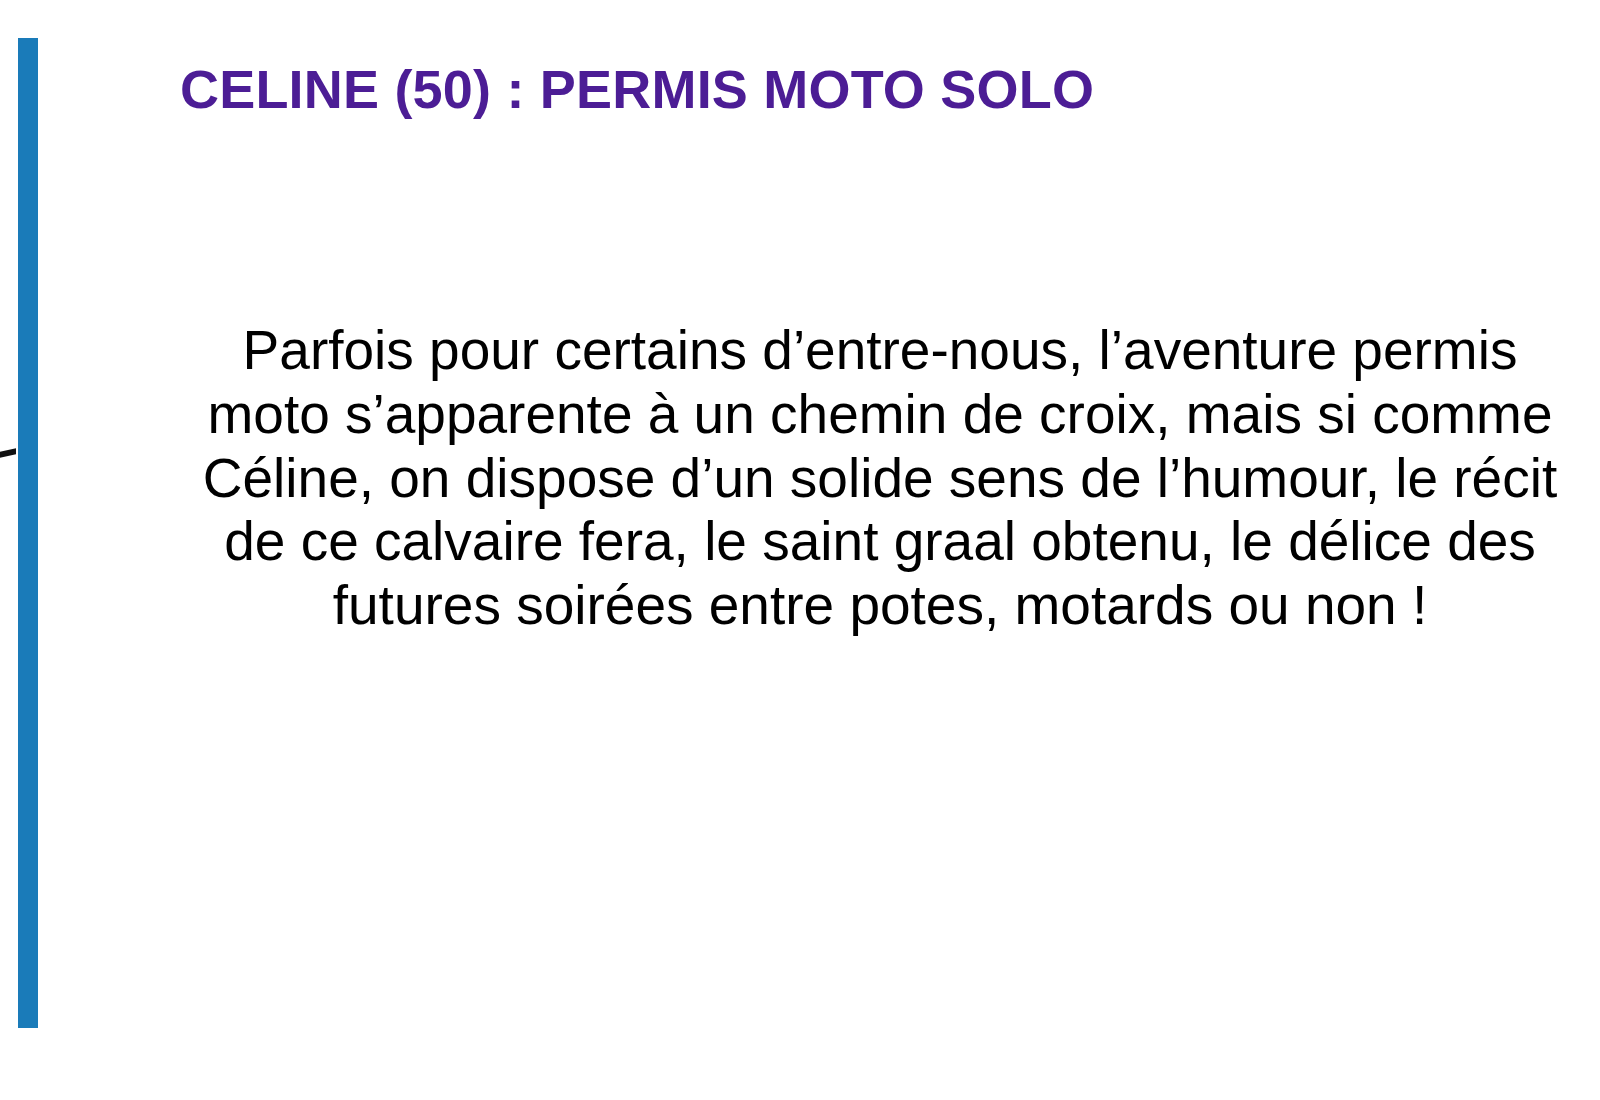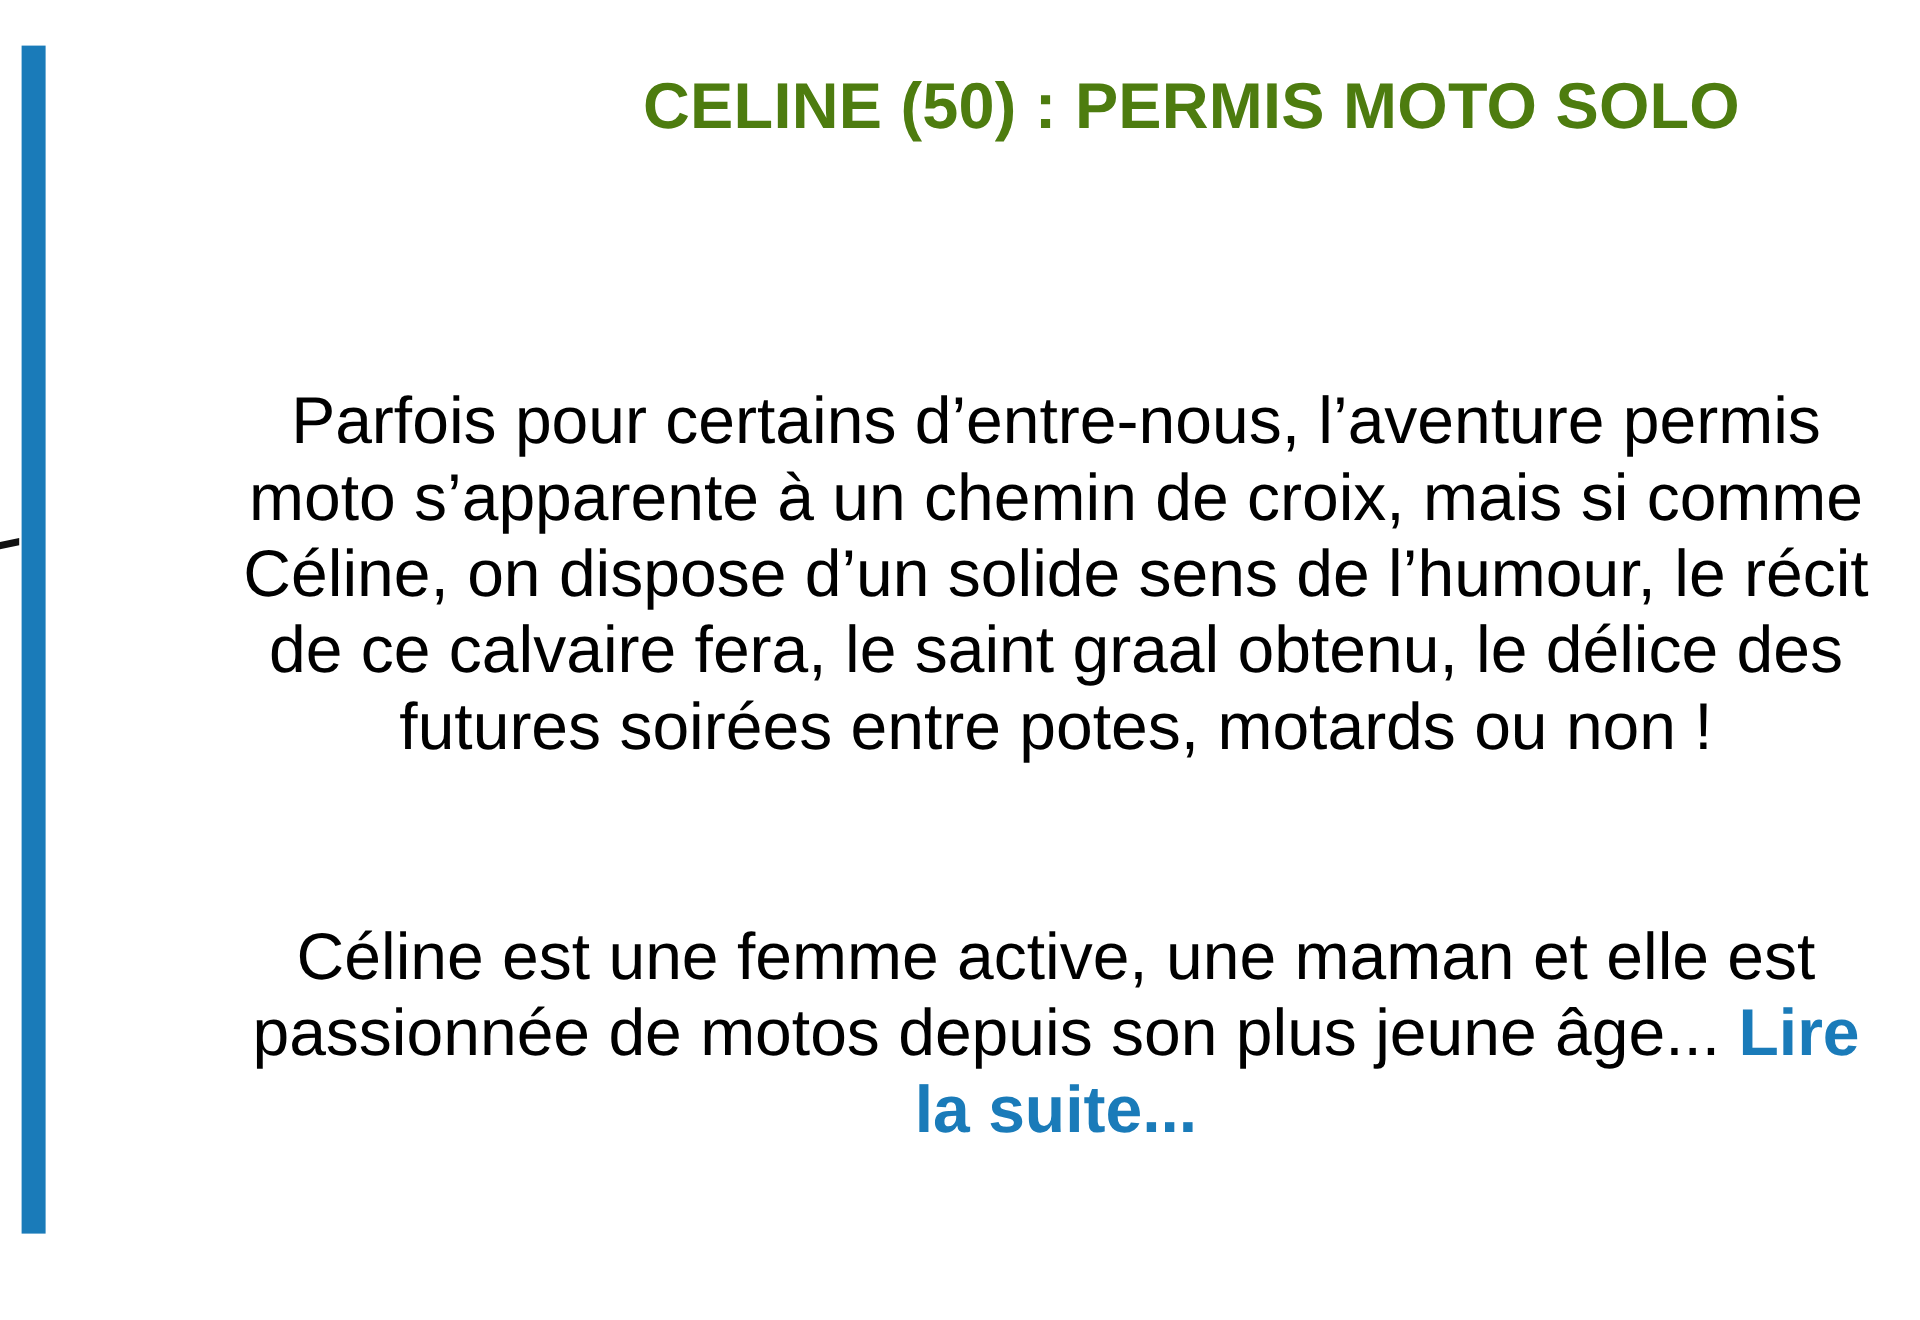--- a/index.html
+++ b/index.html
@@ -40,22 +40,22 @@
   }
   .content {
     position: absolute;
     left: 180px;
     top: 60px;
     width: 1400px;
   }
   .title {
     font-size: 54px;
     font-weight: bold;
-    color: #4d7c0f;
-    text-align: right;
+    color: #4c1d95;
+    text-align: left;
     letter-spacing: 0.2px;
     margin: 0;
     padding-right: 130px;
     line-height: 1.1;
   }
   .body-text {
     margin-top: 72px;
     font-size: 55px;
     line-height: 1.16;
     color: #000000;
@@ -79,17 +79,16 @@
 
   <div class="accent-bar"></div>
   <div class="edge-tick"></div>
 
   <div class="content">
 
     <h1 class="title">CELINE (50) : PERMIS MOTO SOLO</h1>
 
     <div class="body-text">
       <p class="paragraph">Parfois pour certains d’entre-nous, l’aventure permis moto s’apparente à un chemin de croix, mais si comme Céline, on dispose d’un solide sens de l’humour, le récit de ce calvaire fera, le saint graal obtenu, le délice des futures soirées entre potes, motards ou non !</p>
-      <p class="paragraph"><span>Céline est une femme active, une maman et elle est passionnée de motos depuis son plus jeune âge... </span><a class="read-more">Lire la suite...</a></p>
     </div>
 
   </div>
 </div>
 
 </body></html>

